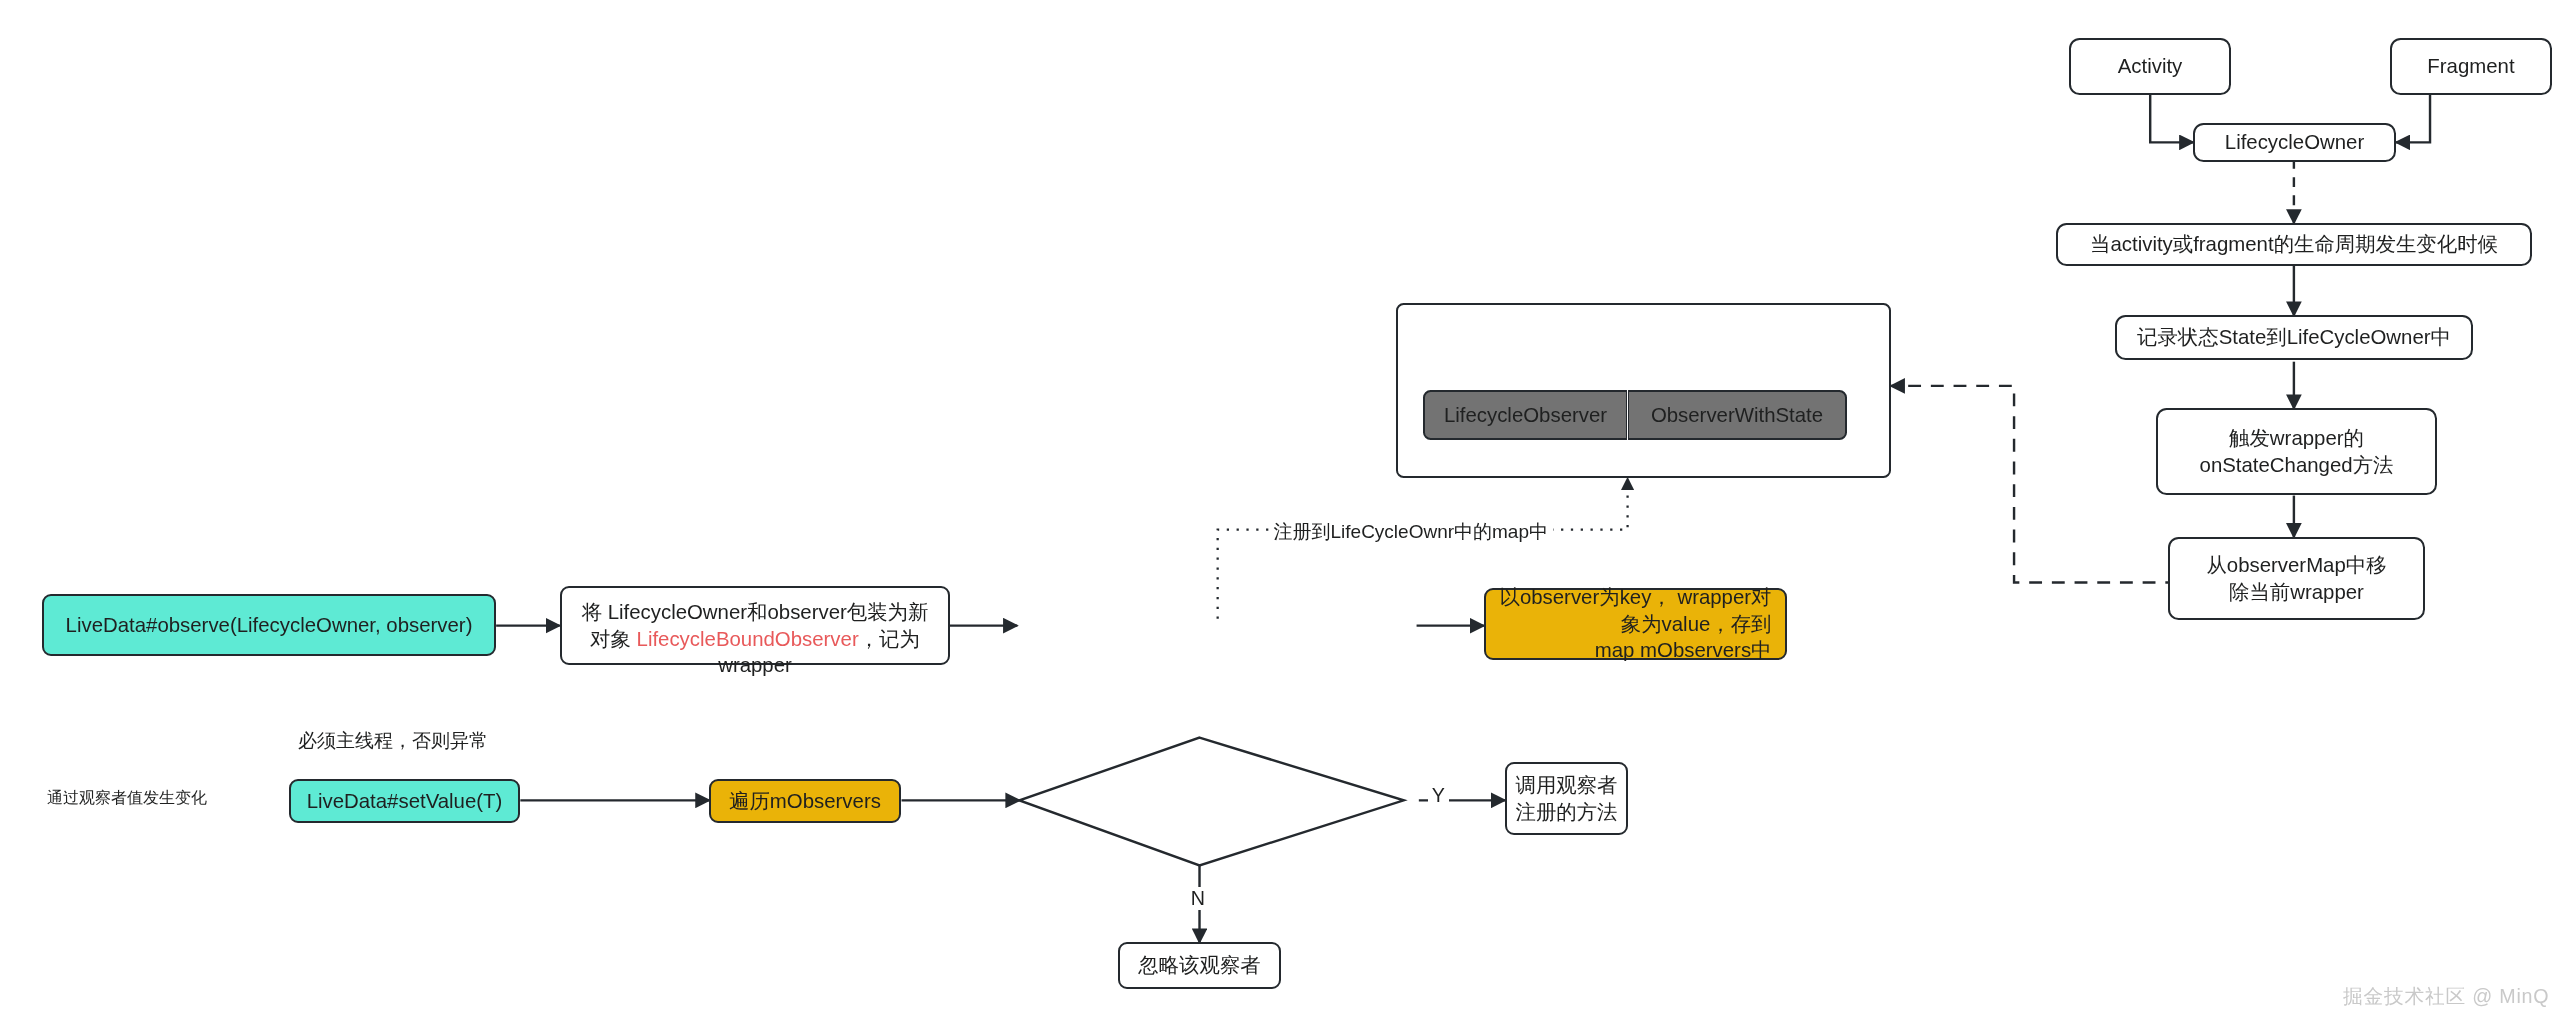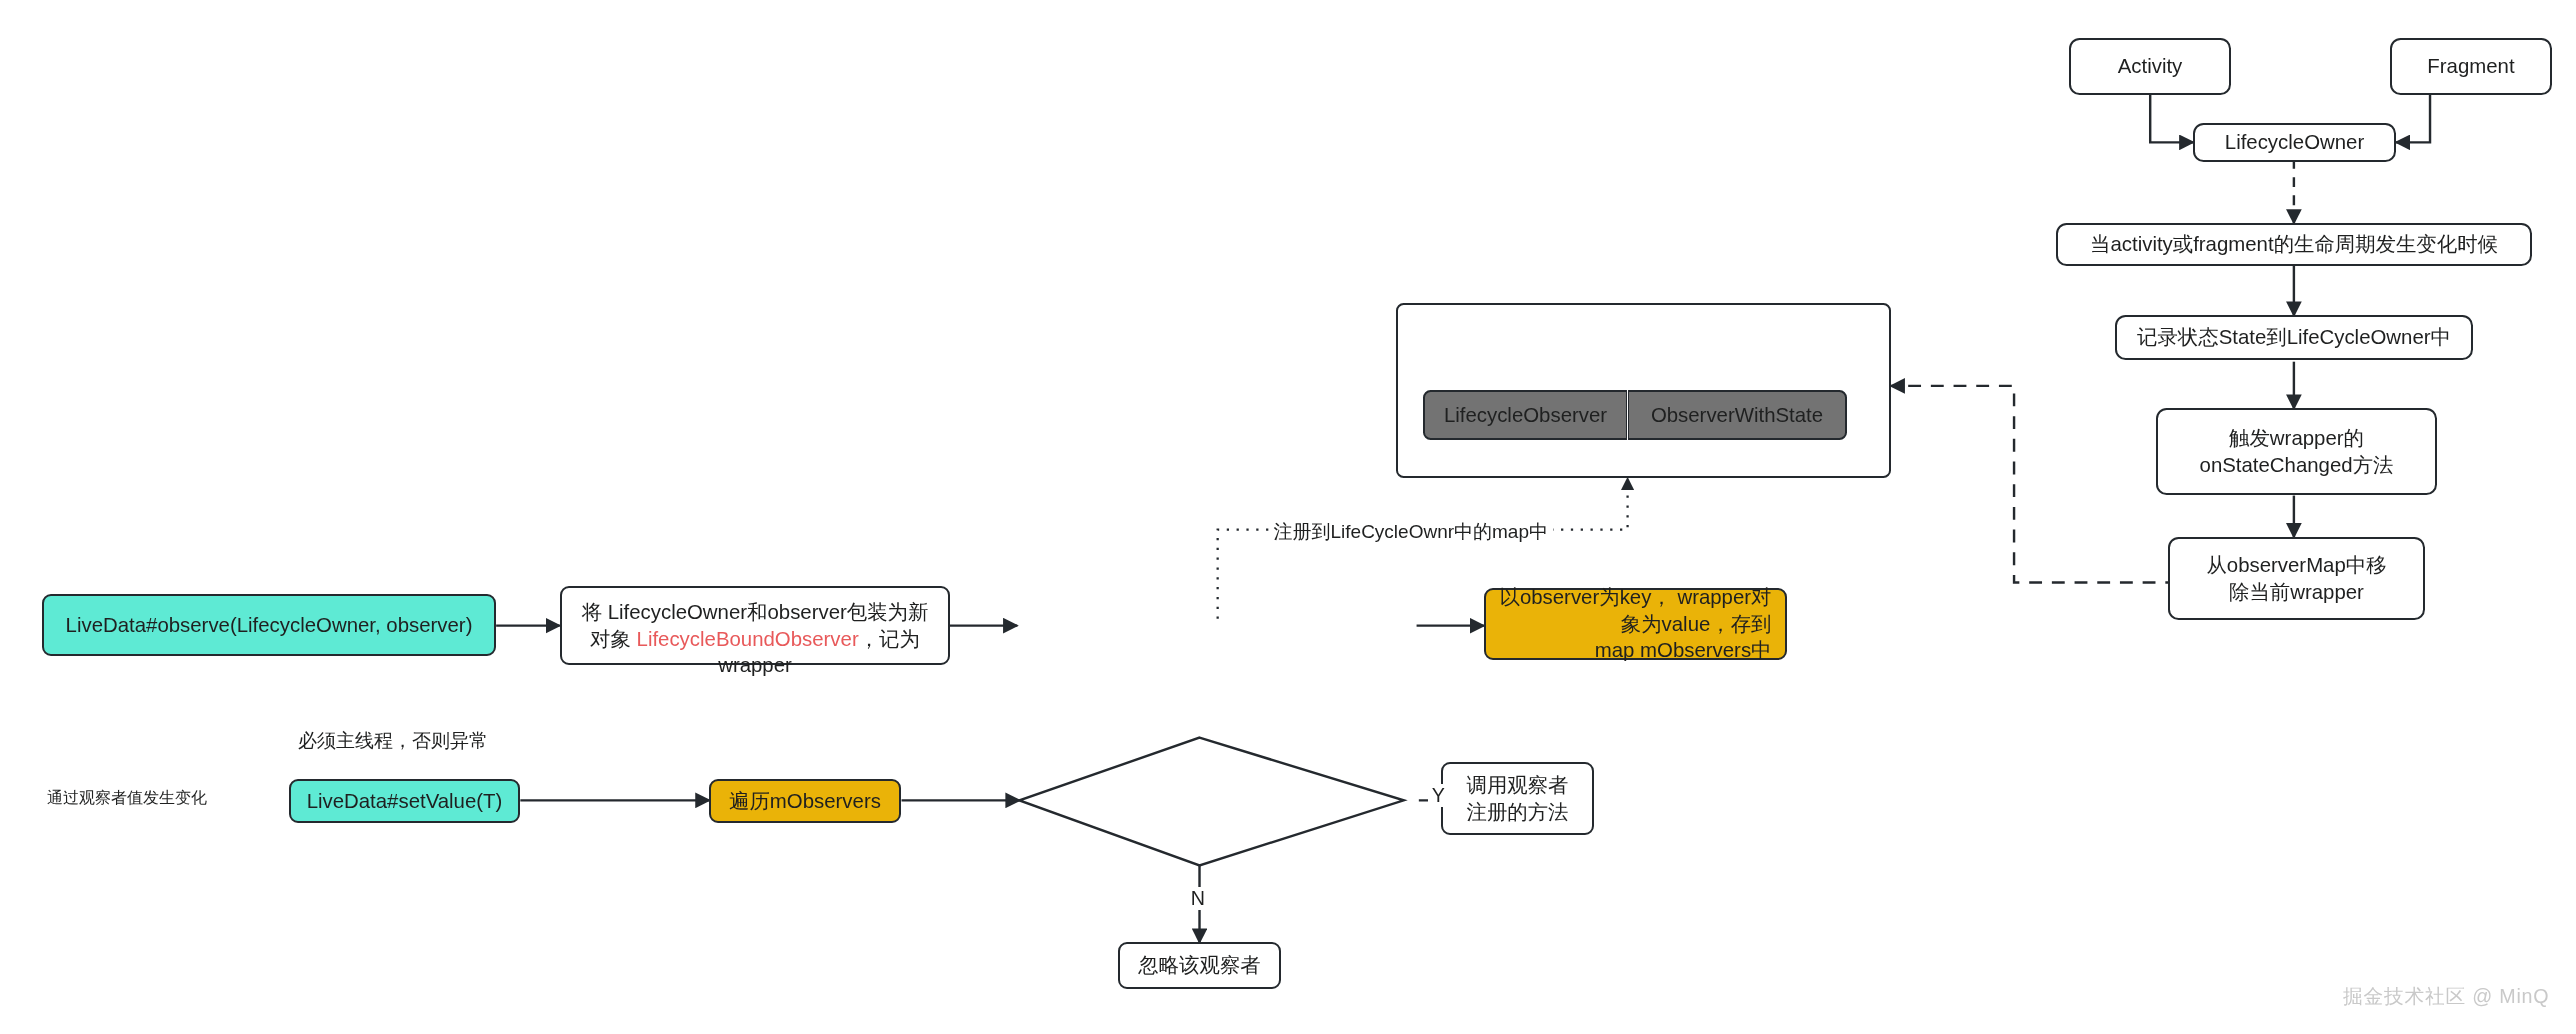--- a/index.html
+++ b/index.html
@@ -268,21 +268,21 @@
 
 
   <div class="edge-label" style="left:1428px; top:784px;">
     <span>Y</span>
   </div>
 
   <div class="edge-label" style="left:1187px; top:887px;">
     <span>N</span>
   </div>
 
-  <div class="node" style="left:1441px; top:762px; width:153px; height:73px;">
+  <div class="node" style="left:1505px; top:762px; width:123px; height:73px;">
     <span>调用观察者
 注册的方法</span>
   </div>
 
   <div class="node" style="left:1118px; top:942px; width:163px; height:47px;text-align:right;">
     <span>忽略该观察者</span>
   </div>
 
   <div class="watermark" style="left:2343px; top:983px;">
     <span>掘金技术社区 @ MinQ</span>

